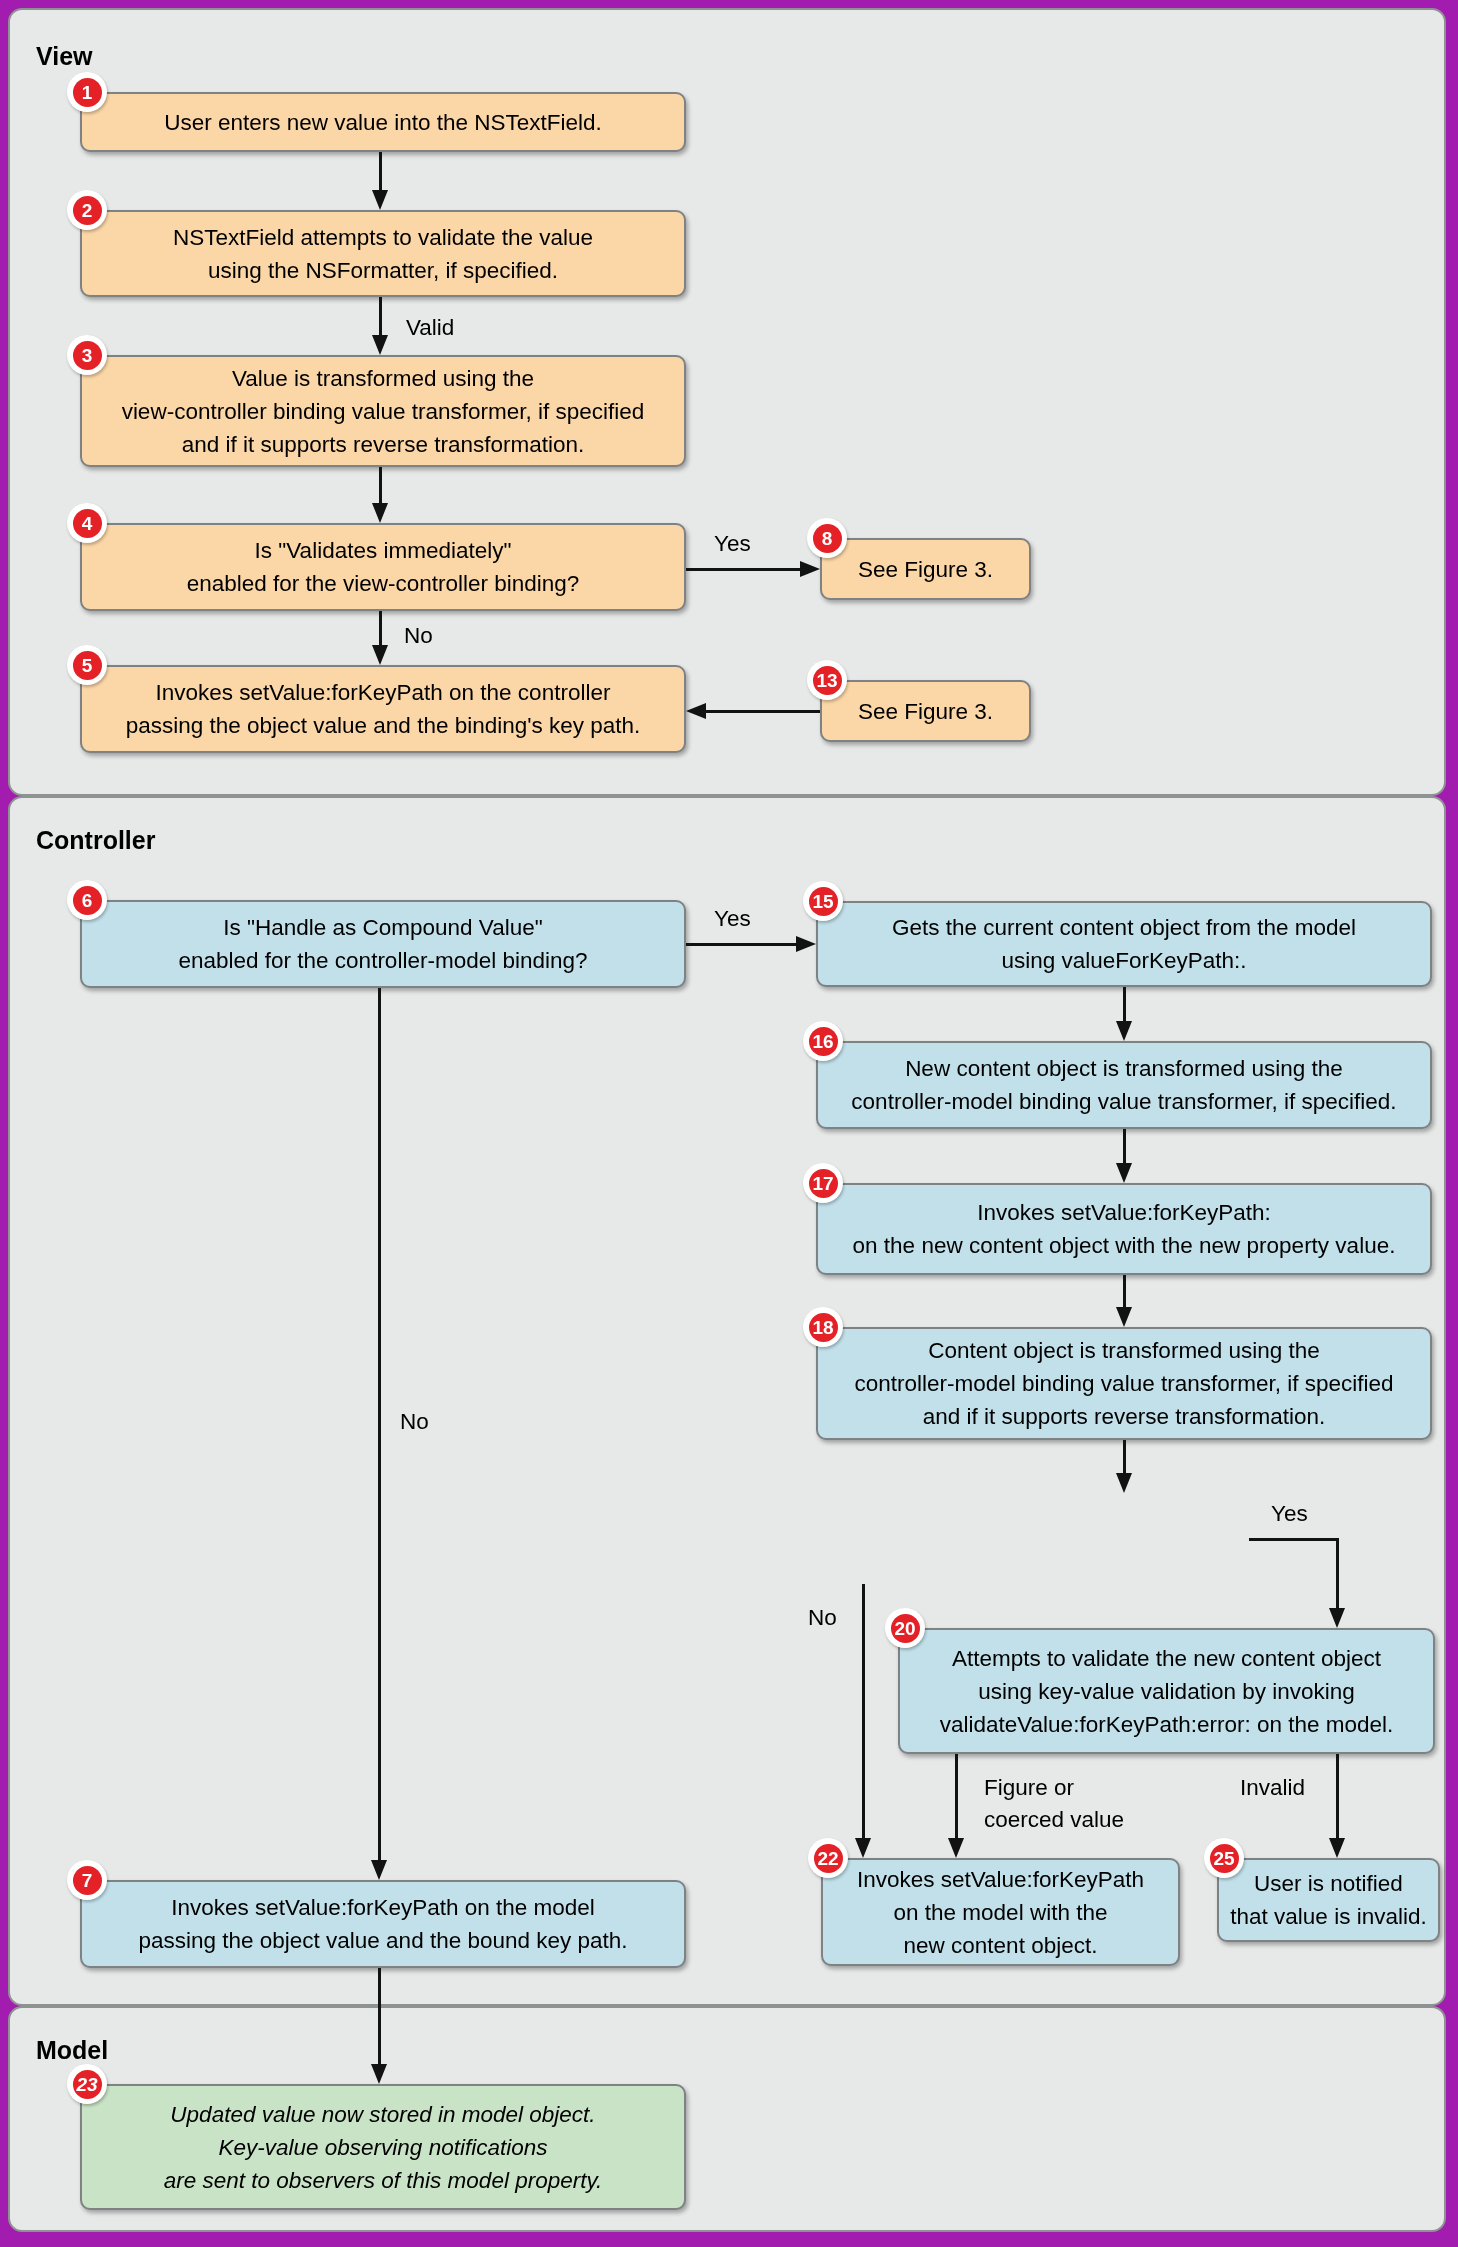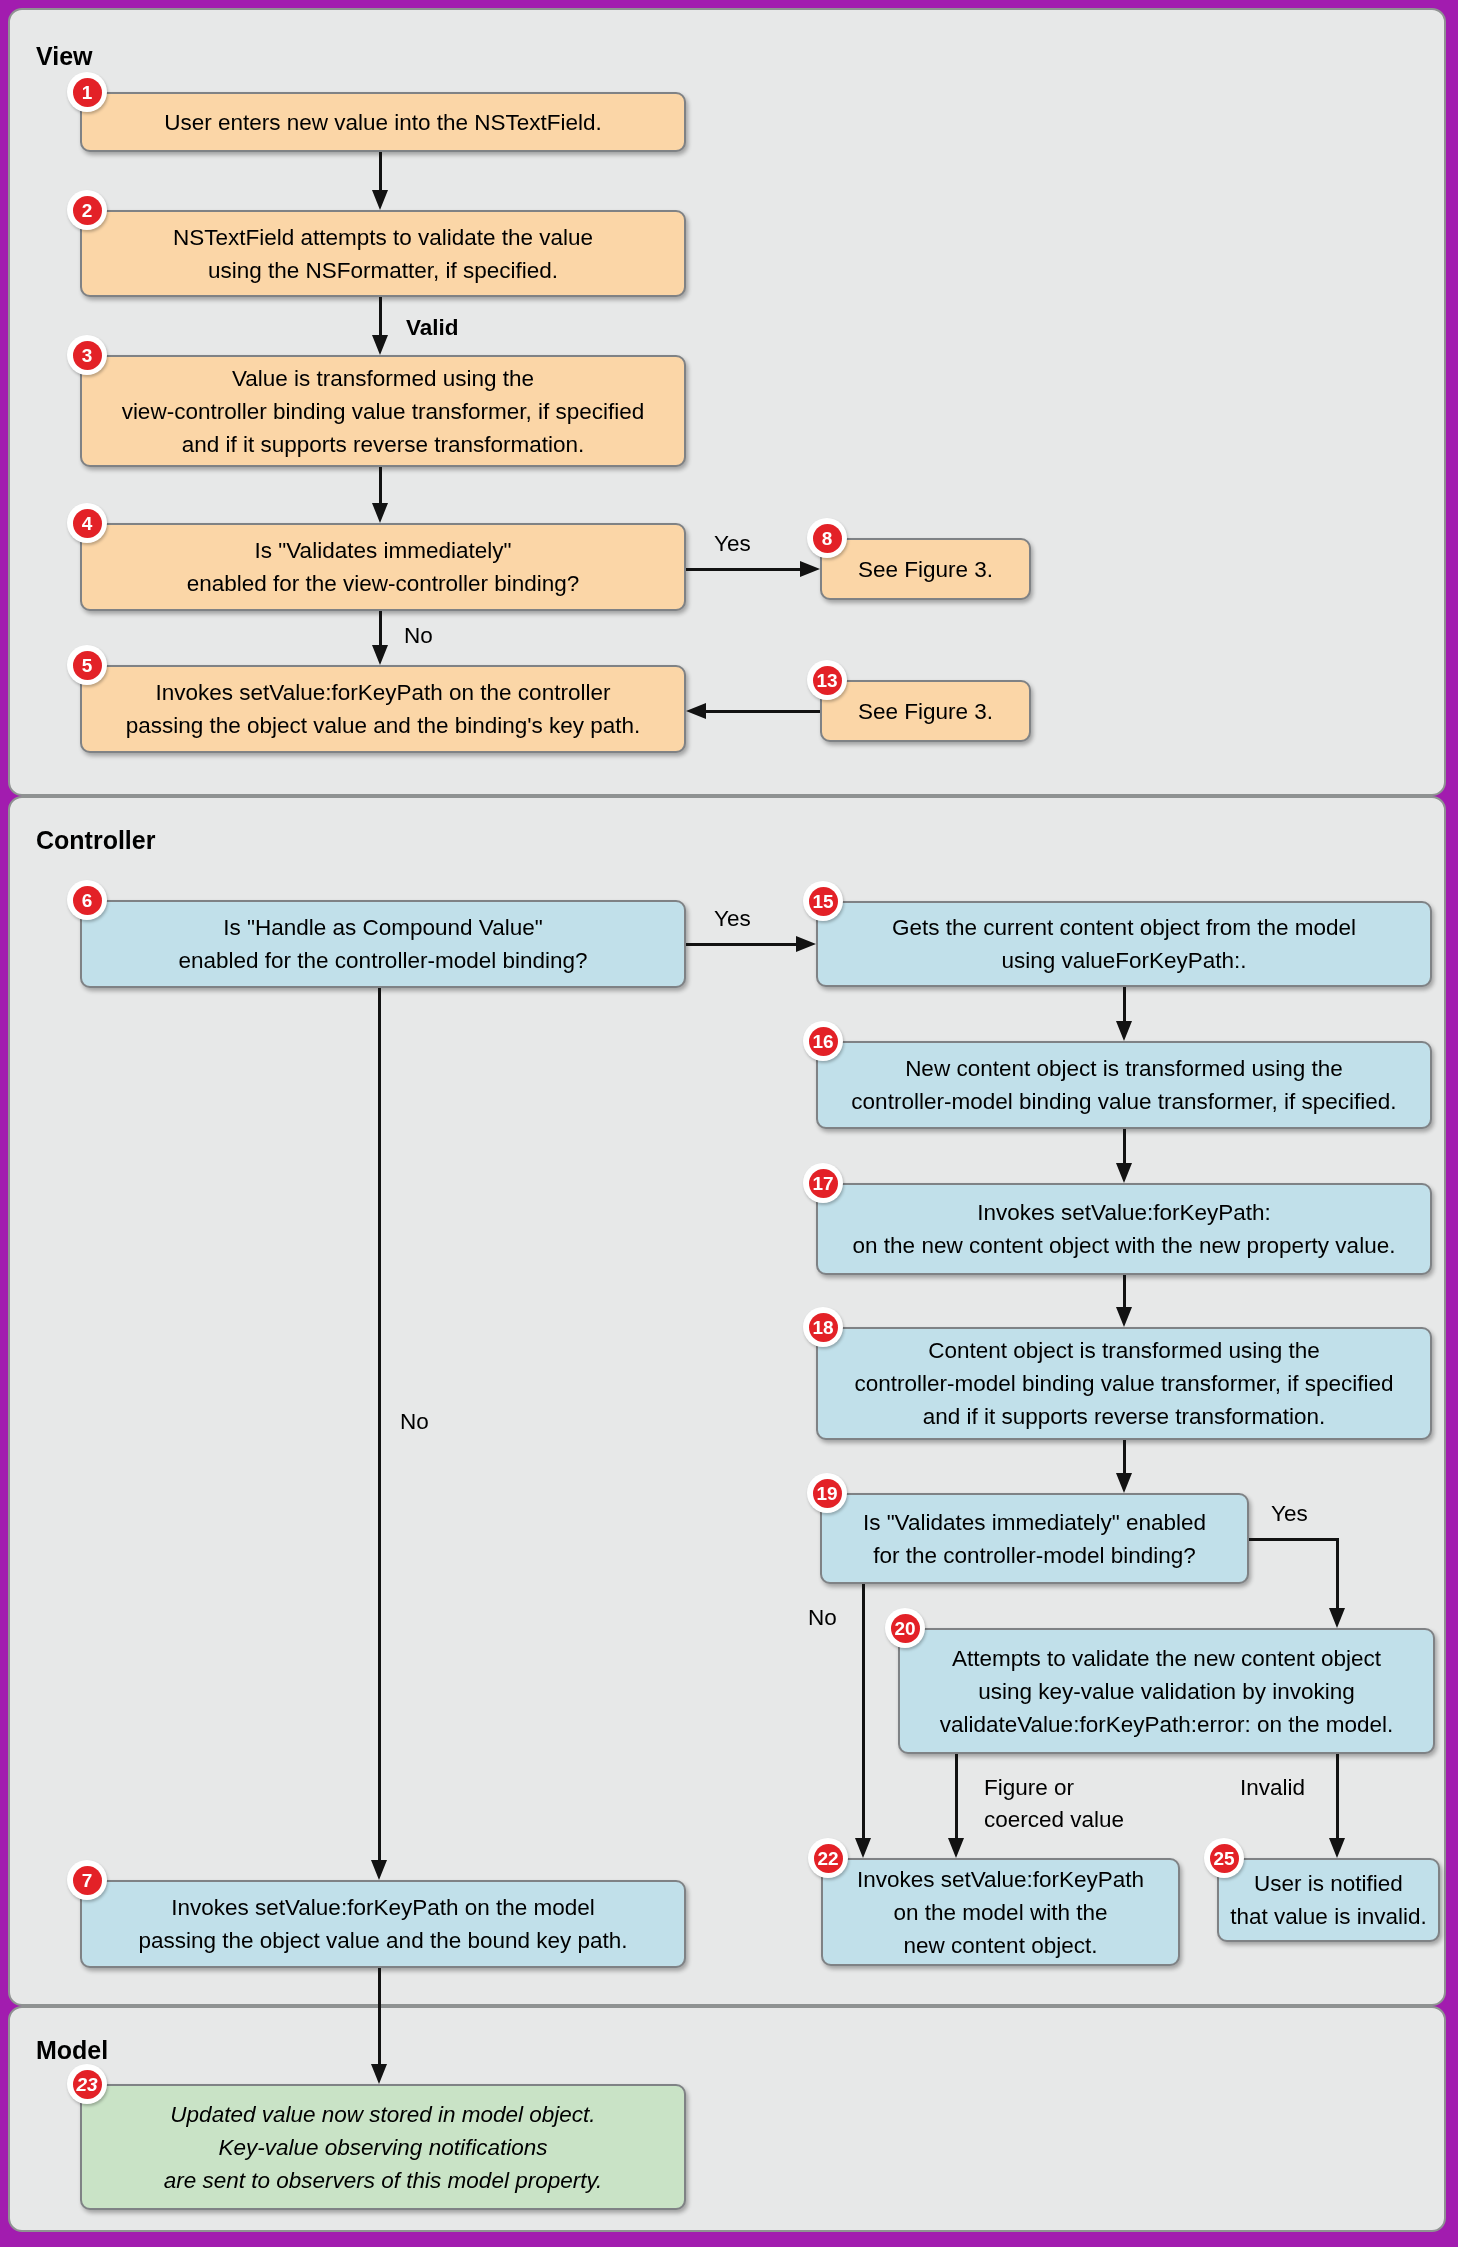--- a/index.html
+++ b/index.html
@@ -130,27 +130,20 @@
 
   <div class="box blue" style="left:816px;top:1327px;width:616px;height:113px;">
     <div class="badge">
         <div class="badge-inner">18</div>
       </div>
     <span class="txt">Content object is transformed using the
 controller-model binding value transformer, if specified
 and if it supports reverse transformation.</span>
   </div>
 
-  <div class="box blue" style="left:820px;top:1493px;width:429px;height:91px;">
-    <div class="badge">
-        <div class="badge-inner">19</div>
-      </div>
-    <span class="txt">Is "Validates immediately" enabled
-for the controller-model binding?</span>
-  </div>
 
   <div class="box blue" style="left:898px;top:1628px;width:537px;height:126px;">
     <div class="badge">
         <div class="badge-inner">20</div>
       </div>
     <span class="txt">Attempts to validate the new content object
 using key-value validation by invoking
 validateValue:forKeyPath:error: on the model.</span>
   </div>
 
@@ -186,21 +179,21 @@
     <span class="txt">Updated value now stored in model object.
 Key-value observing notifications
 are sent to observers of this model property.</span>
   </div>
 
   <div class="vline" style="left:379px;top:152px;height:42px;"></div>
   <div class="ah-down" style="left:372px;top:190px;"></div>
 
   <div class="vline" style="left:379px;top:297px;height:38px;"></div>
   <div class="ah-down" style="left:372px;top:335px;"></div>
-  <div class="lbl" style="left:406px;top:312px;font-weight:bold;">Valid</div>
+  <div class="lbl" style="left:406px;top:312px;">Valid</div>
 
   <div class="vline" style="left:379px;top:467px;height:36px;"></div>
   <div class="ah-down" style="left:372px;top:503px;"></div>
 
   <div class="hline" style="left:686px;top:568px;width:114px;"></div>
   <div class="ah-right" style="left:800px;top:561px;"></div>
   <div class="lbl" style="left:714px;top:528px;">Yes</div>
 
   <div class="vline" style="left:379px;top:611px;height:34px;"></div>
   <div class="ah-down" style="left:372px;top:645px;"></div>

